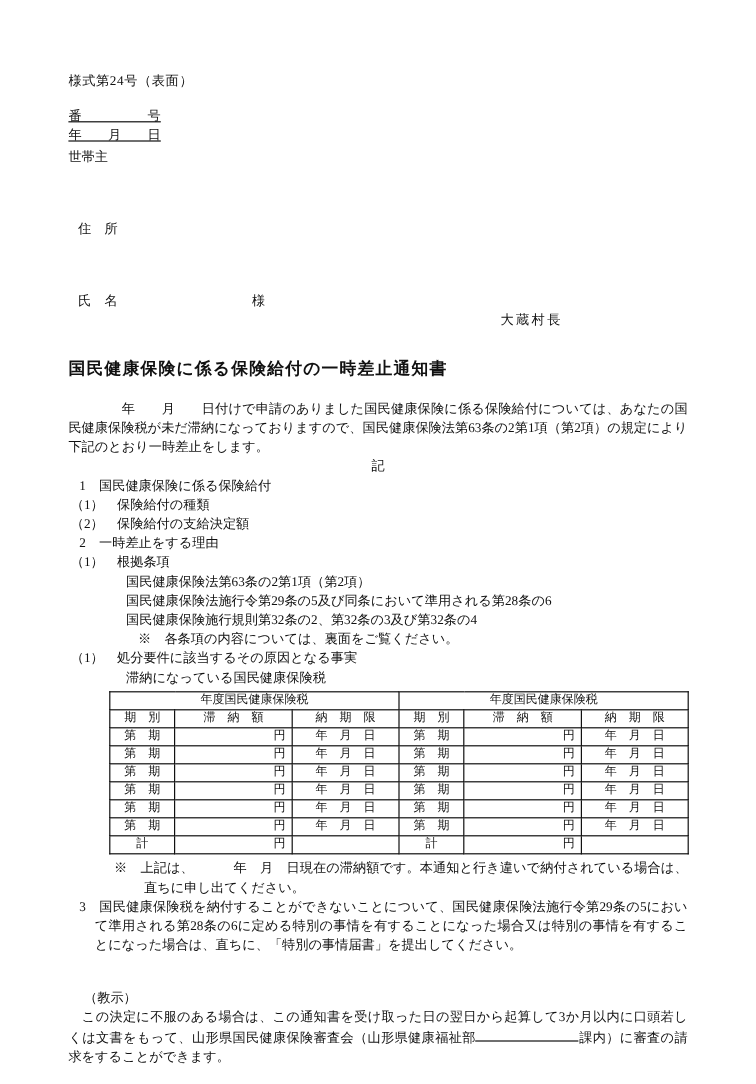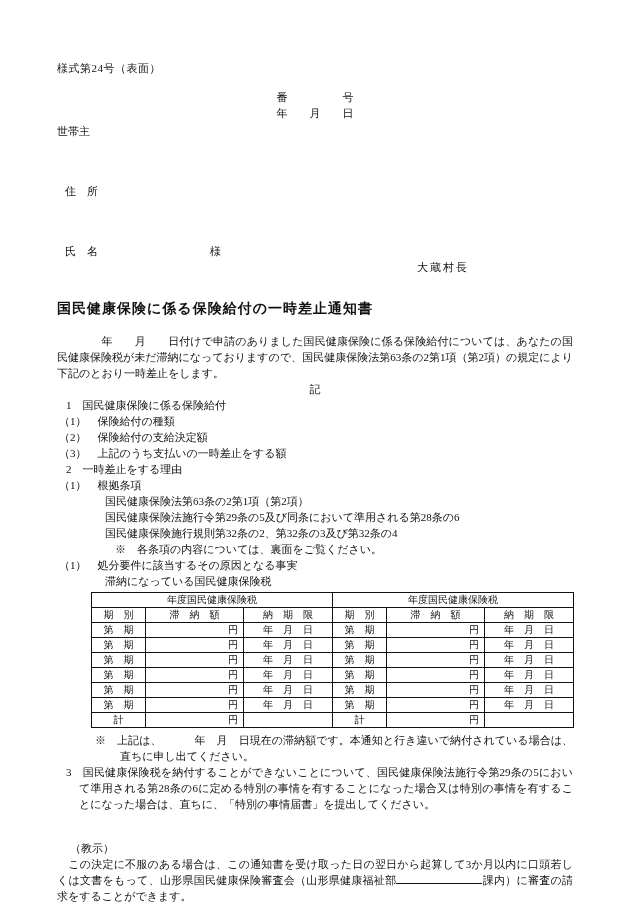--- a/index.html
+++ b/index.html
@@ -8,21 +8,21 @@
     width:630px; height:903px;
     background:#ffffff;
     box-sizing:border-box;
     padding:60px 57px 0 57px;
     font-family:"Liberation Serif","DejaVu Serif",serif;
     font-size:11px;
     line-height:16px;
     color:#111111;
     overflow:hidden;
   }
-  .right { text-align:center; }
+  .right { text-align:left;text-decoration:underline; }
   .form-no { letter-spacing:0.5px; }
   .num-block { margin-top:13px; }
   .addressee { margin-top:2px; }
   .indent8 { padding-left:8px;margin-top:44px; }
   .sama { margin-left:112px; }
   .issuer { padding-left:360px; letter-spacing:2px; }
   .doc-title {
     margin-top:24px;
     text-align:left;
     font-weight:bold;
@@ -100,21 +100,20 @@
   <div class="doc-title">国民健康保険に係る保険給付の一時差止通知書</div>
 
   <div class="para">　　　　年　　月　　日付けで申請のありました国民健康保険に係る保険給付については、あなたの国民健康保険税が未だ滞納になっておりますので、国民健康保険法第63条の2第1項（第2項）の規定により下記のとおり一時差止をします。</div>
 
   <div class="ki">記</div>
 
   <div class="outline">
     <div class="outline-line ml9">1　国民健康保険に係る保険給付</div>
     <div class="outline-line ml2">（1）　保険給付の種類</div>
     <div class="outline-line ml2">（2）　保険給付の支給決定額</div>
-    <div class="outline-line ml2">（3）　上記のうち支払いの一時差止をする額</div>
     <div class="outline-line ml9">2　一時差止をする理由</div>
     <div class="outline-line ml2">（1）　根拠条項</div>
     <div class="outline-line ml48">国民健康保険法第63条の2第1項（第2項）</div>
     <div class="outline-line ml48">国民健康保険法施行令第29条の5及び同条において準用される第28条の6</div>
     <div class="outline-line ml48">国民健康保険施行規則第32条の2、第32条の3及び第32条の4</div>
     <div class="outline-line ml58">※　各条項の内容については、裏面をご覧ください。</div>
     <div class="outline-line ml2">（1）　処分要件に該当するその原因となる事実</div>
     <div class="outline-line ml48">滞納になっている国民健康保険税</div>
   </div>
 

